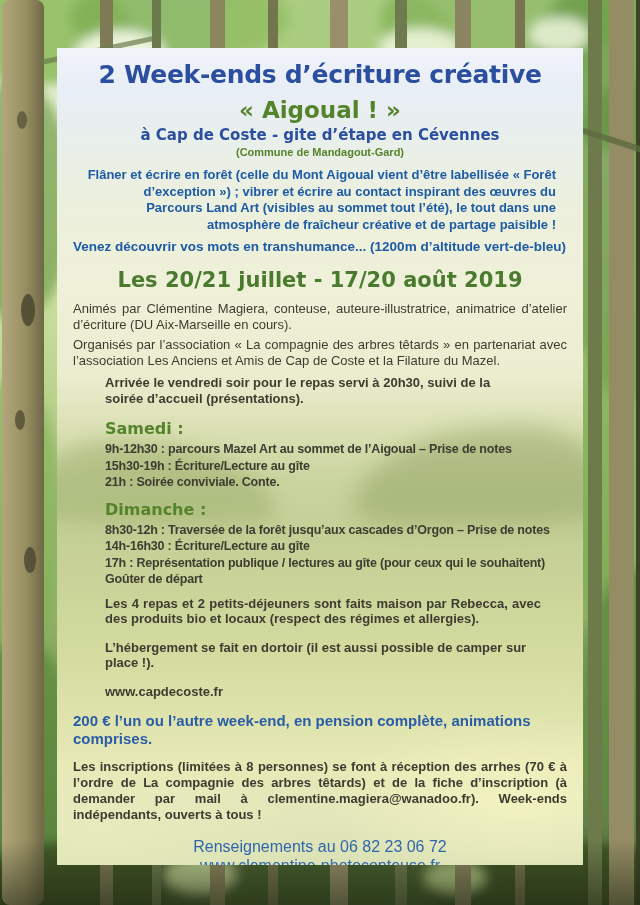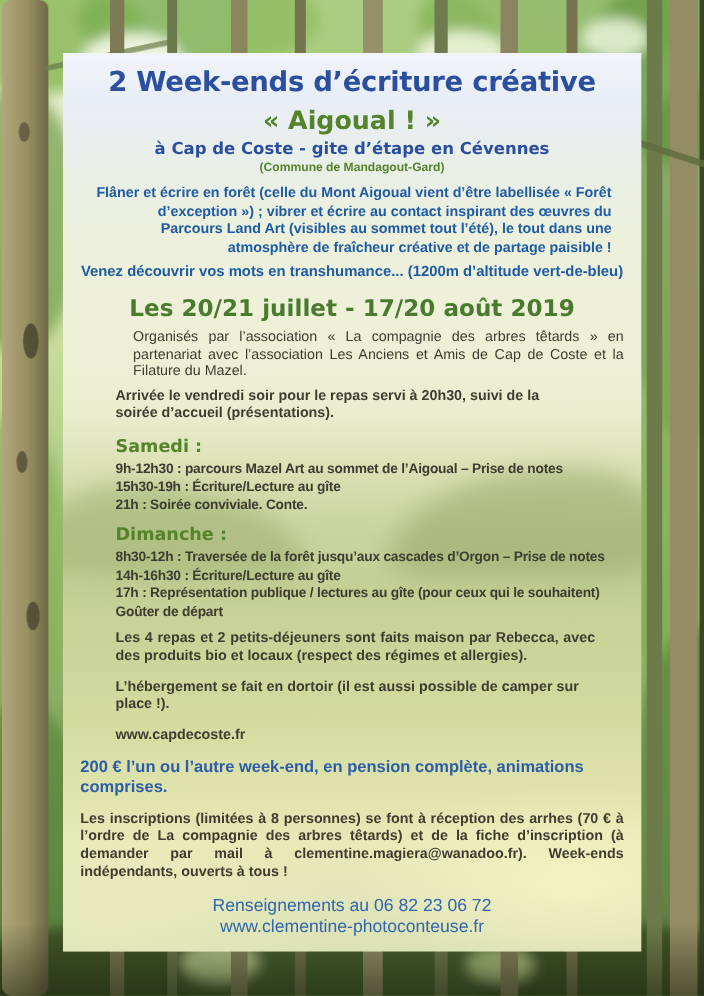--- a/index.html
+++ b/index.html
@@ -23,26 +23,26 @@
   .content{position:relative;z-index:2;}
 
   .display{font-family:"DejaVu Sans",sans-serif;font-weight:bold;text-align:center;}
   .title{font-size:25px;line-height:30px;margin:6px 0 0;color:#2b4f9e;white-space:nowrap;letter-spacing:-.3px;}
   .subtitle{font-size:15px;line-height:20px;margin:1px 0 0;color:#2b4f9e;}
   .aigoual{font-size:23px;line-height:28px;margin:6px 0 0;color:#55832b;}
   .commune{font-size:11px;line-height:13px;margin:1px 0 0;color:#55832b;font-weight:bold;text-align:center;}
 
   .intro{margin:8px auto 0;max-width:472px;color:#1d5ba5;font-weight:bold;font-size:13px;
          line-height:16.5px;text-align:right;}
-  .tagline{margin:6px 0 0;color:#1d5ba5;font-weight:bold;font-size:13.5px;line-height:16px;text-align:center;}
+  .tagline{margin:6px 0 0;color:#1d5ba5;font-weight:bold;font-size:13.5px;line-height:16px;text-align:left;}
 
   .dates{font-size:21px;line-height:26px;margin:12px 0 0;color:#4a7a2e;}
 
   .para{margin:8px 0 0;color:#3e3c30;font-size:13px;line-height:15.5px;text-align:justify;}
-  .para.tight{margin-top:5px;margin-left:48px;}
+  .para.tight{margin-top:5px;}
 
   .prog{margin-left:32px;margin-right:26px;color:#3e3c30;font-weight:bold;font-size:13px;line-height:15.5px;}
   .arrival{margin-top:7px;margin-right:60px;}
   .dayhead{font-family:"DejaVu Sans",sans-serif;font-weight:bold;color:#55832b;font-size:16px;
            line-height:20px;margin:6px 0 2px 32px;}
   .dayhead.sun{margin-top:9px;}
   .sched{margin:0 0 0 32px;color:#3e3c30;font-weight:bold;font-size:12.5px;line-height:16.5px;
          white-space:nowrap;letter-spacing:-.2px;}
   .meals{margin-top:8px;text-align:justify;}
   .lodging{margin-top:5px;}
@@ -132,20 +132,21 @@
       <h1 class="display title">2 Week-ends d’écriture créative</h1>
       <div class="display aigoual">« Aigoual ! »</div>
       <div class="display subtitle">à Cap de Coste - gite d’étape en Cévennes</div>
       <div class="commune">(Commune de Mandagout-Gard)</div>
 
       <p class="intro">Flâner et écrire en forêt (celle du Mont Aigoual vient d’être labellisée « Forêt d’exception ») ; vibrer et écrire au contact inspirant des œuvres du Parcours Land Art (visibles au sommet tout l’été), le tout dans une atmosphère de fraîcheur créative et de partage paisible !</p>
       <p class="tagline">Venez découvrir vos mots en transhumance... (1200m d’altitude vert-de-bleu)</p>
 
       <div class="display dates">Les 20/21 juillet - 17/20 août 2019</div>
 
+      <p class="para">Animés par Clémentine Magiera, conteuse, auteure-illustratrice, animatrice d’atelier d’écriture (DU Aix-Marseille en cours).</p>
       <p class="para tight">Organisés par l’association « La compagnie des arbres têtards » en partenariat avec l’association Les Anciens et Amis de Cap de Coste et la Filature du Mazel.</p>
 
       <p class="prog arrival">Arrivée le vendredi soir pour le repas servi à 20h30, suivi de la soirée d’accueil (présentations).</p>
 
       <div class="dayhead">Samedi :</div>
       <div class="sched">9h-12h30 : parcours Mazel Art au sommet de l’Aigoual – Prise de notes</div>
       <div class="sched">15h30-19h : Écriture/Lecture au gîte</div>
       <div class="sched">21h : Soirée conviviale. Conte.</div>
 
       <div class="dayhead sun">Dimanche :</div>

